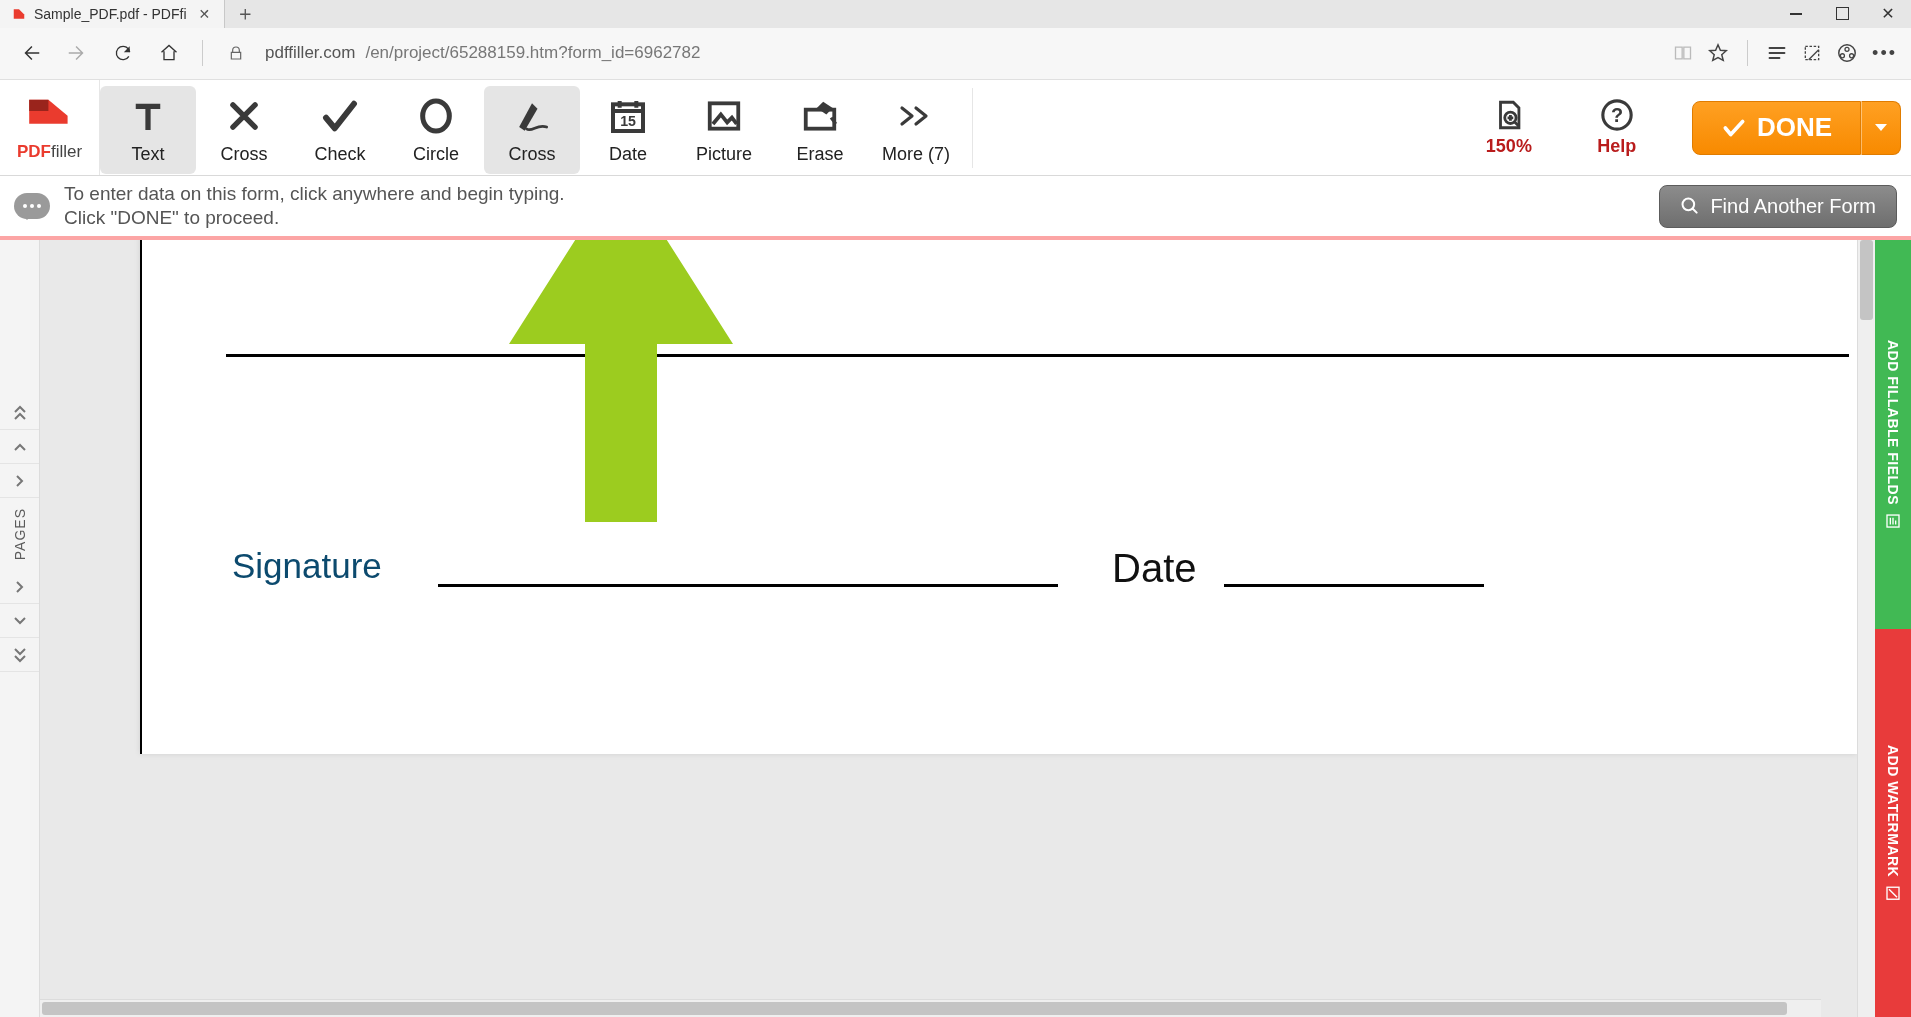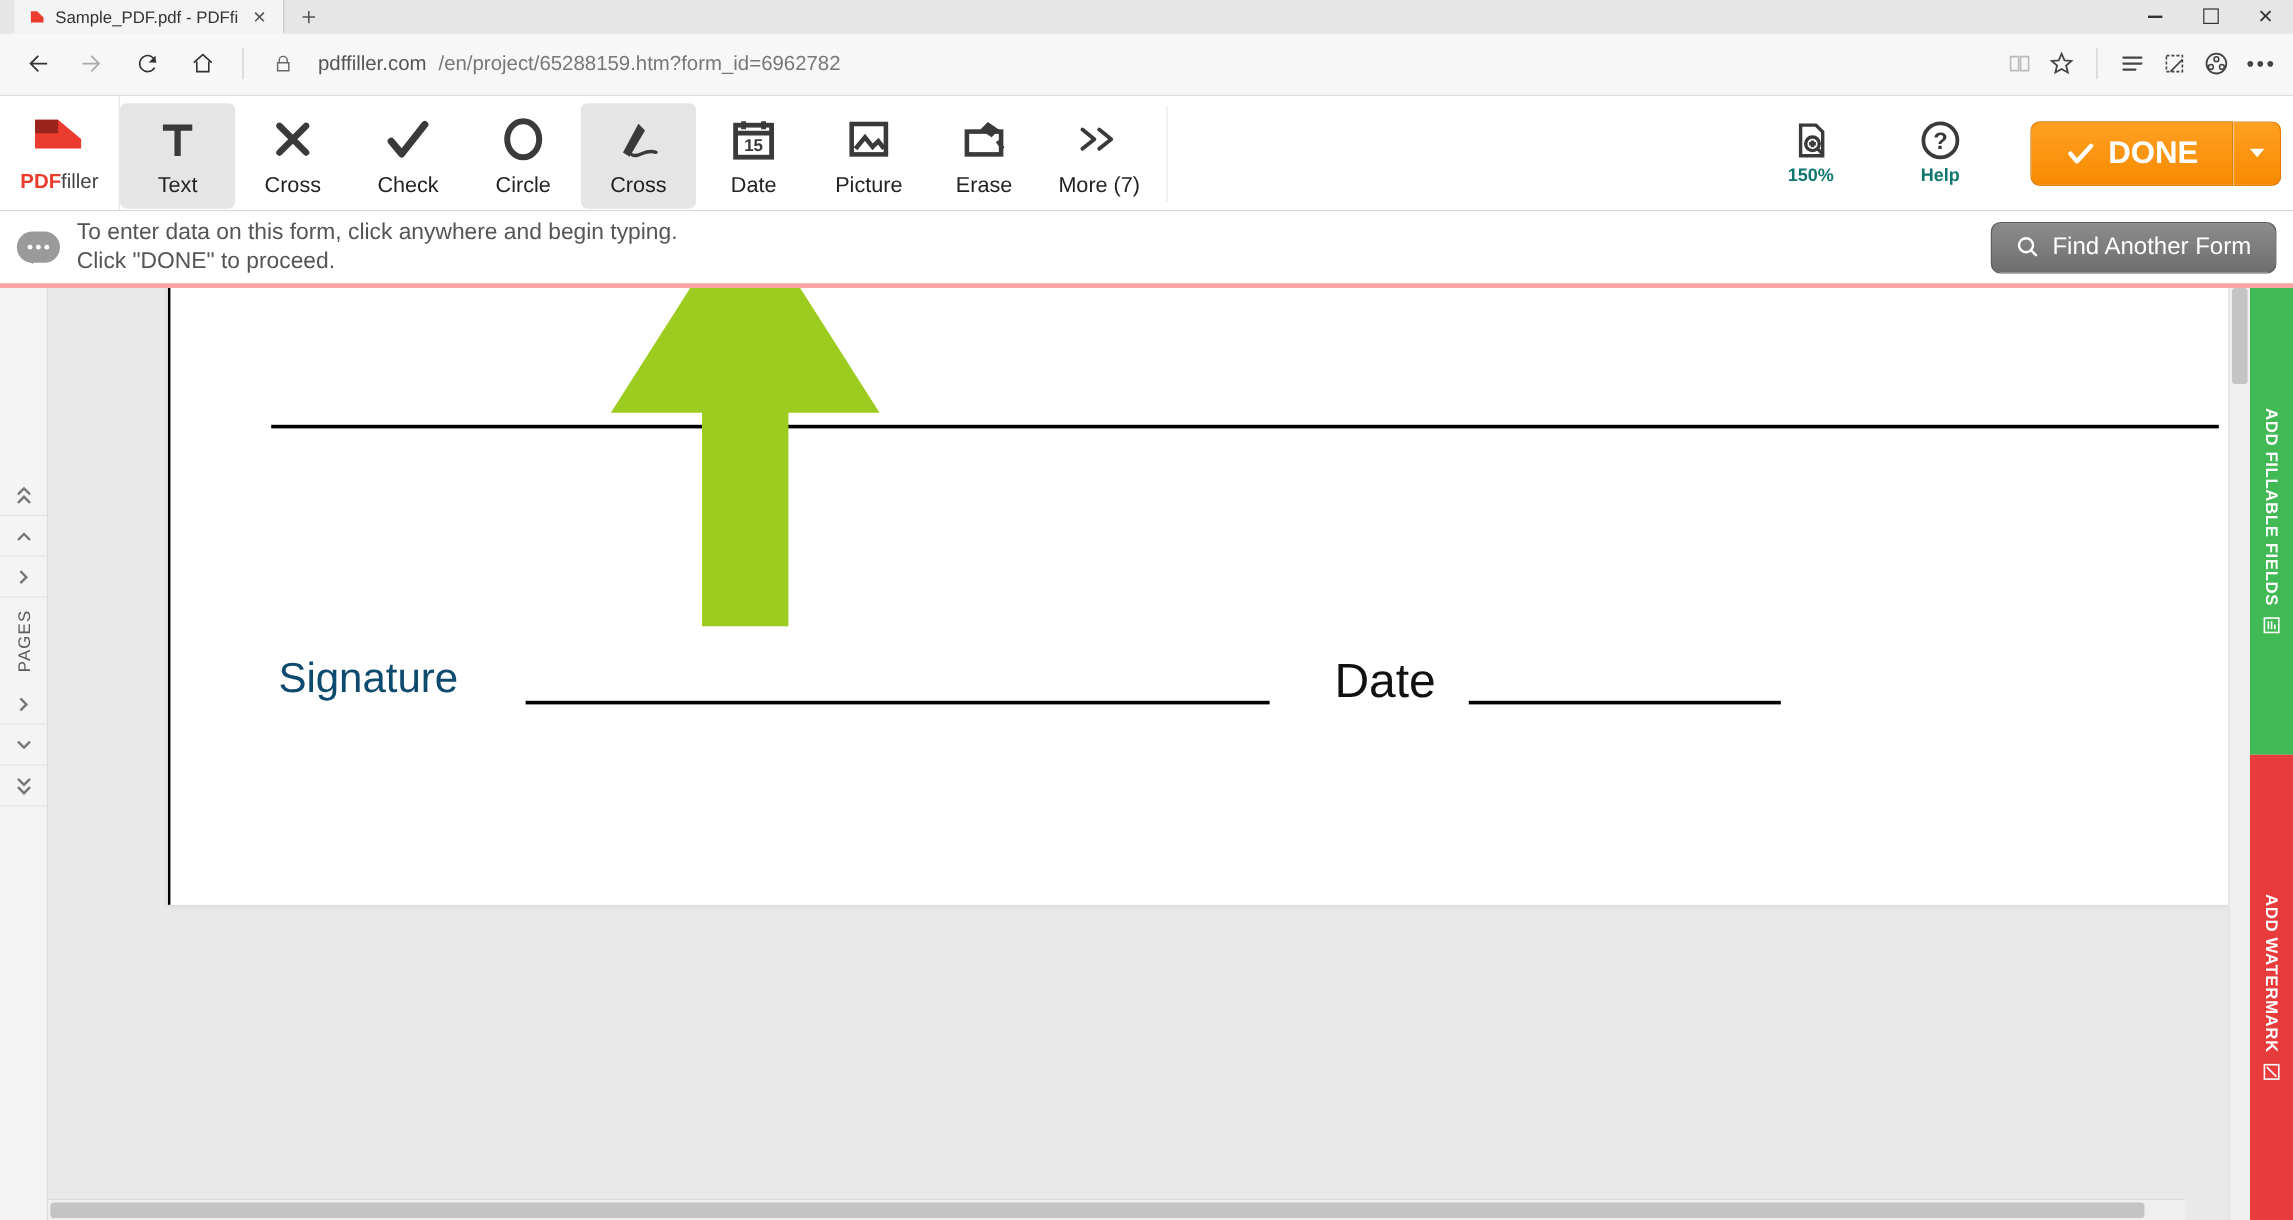--- a/index.html
+++ b/index.html
@@ -1,20 +1,20 @@
 <!DOCTYPE html>
 <html><head>
 <meta charset="utf-8">
 <style>
 * { box-sizing: border-box; margin: 0; padding: 0; }
 html, body { width: 100%; height: 100%; font-family: "Segoe UI", Arial, sans-serif; background: #fff; overflow: hidden; }
 
 
 .browser-top { height: 80px; display: flex; flex-direction: column; background: #e6e6e6; }
-.tab-strip { height: 34px; display: flex; align-items: center; gap: 0; padding-left: 12px; }
+.tab-strip { height: 34px; display: flex; align-items: center; gap: 0; }
 .tab { display: flex; align-items: center; gap: 8px; padding: 0 10px 0 12px; height: 100%; background: #f4f4f4; border-right: 1px solid #c8c8c8; font-size: 14px; color: #333; min-width: 210px; }
 .tab .fav { width: 14px; height: 14px; }
 .tab .close-x { font-size: 14px; color: #555; margin-left: auto; padding: 0 4px; }
 .new-tab { width: 40px; height: 100%; display: flex; align-items: center; justify-content: center; font-size: 20px; color: #555; }
 .tab-strip .spacer { flex: 1; }
 .window-ctl { width: 46px; height: 100%; display: flex; align-items: center; justify-content: center; color: #333; }
 .minimize-glyph::before { content:""; display:block; width:12px; height:1.5px; background:#333; }
 .maximize-glyph::before { content:""; display:block; width:11px; height:11px; border:1.5px solid #333; background:transparent; }
 .address-row { height: 64px; background: #f7f7f7; display: flex; align-items: center; gap: 12px; padding: 0 14px; border-bottom: 1px solid #e0e0e0; }
 .nav-btn { width: 34px; height: 34px; display:flex; align-items:center; justify-content:center; color:#333; border-radius:4px; }
@@ -31,21 +31,21 @@
 .brand-text .grey { color:#444; font-weight:500; }
 .tools { display:flex; align-items:center; }
 .tool { width:96px; height:88px; margin-top:4px; display:flex; flex-direction:column; align-items:center; justify-content:center; gap:6px; border-radius:6px; }
 .tool.selected, .tool.secondary { background:#e5e5e5; }
 .tool .icon { width:44px; height:44px; display:flex; align-items:center; justify-content:center; color:#ef4444;text-align:center; }
 .tool .label { font-size:18px; font-weight:400; color:#222; }
 .toolbar-sep { width:1px; height:80px; background:#e6e6e6; align-self:center; margin:0 8px; }
 .right-group { margin-left:auto; display:flex; align-items:center; gap:18px; padding-right:10px; }
 .zoom, .help { width:90px; display:flex; flex-direction:column; align-items:center; gap:4px; }
 .zoom .icon, .help .icon { width:34px; height:34px; color:#3a3a3a; }
-.zoom .label, .help .label { font-size:15px; font-weight:600; color:#0f766e; }
+.zoom .label, .help .label { font-size:18px; font-weight:600; color:#b91c1c; }
 .done-wrap { display:flex; height:54px;padding-left:12px; }
 .done-btn { display:flex; align-items:center; gap:10px; background:linear-gradient(#ffa022,#f88a00); color:#fff; font-size:26px; font-weight:700; padding:0 28px; border-radius:8px 0 0 8px; border:1px solid #e07c00; }
 .done-caret { width:40px; background:linear-gradient(#ffa022,#f88a00); border:1px solid #e07c00; border-left:1px solid rgba(255,255,255,.4); border-radius:0 8px 8px 0; display:flex; align-items:center; justify-content:center; color:#fff; }
 
 
 .hint-bar { height:64px; border-bottom:4px solid #fca5a5; display:flex; align-items:center; gap:14px; padding:0 14px; }
 .hint-bubble { width:36px; height:26px; background:#9a9a9a; border-radius:14px; position:relative; display:flex; align-items:center; justify-content:center; }
 .hint-bubble::after { content:""; position:absolute; bottom:-6px; left:8px; border:5px solid transparent; border-top-color:#9a9a9a; }
 .hint-dots { display:flex; gap:3px; }
 .hint-dots span { width:4px;height:4px;border-radius:50%;background:#fff;display:block; }

